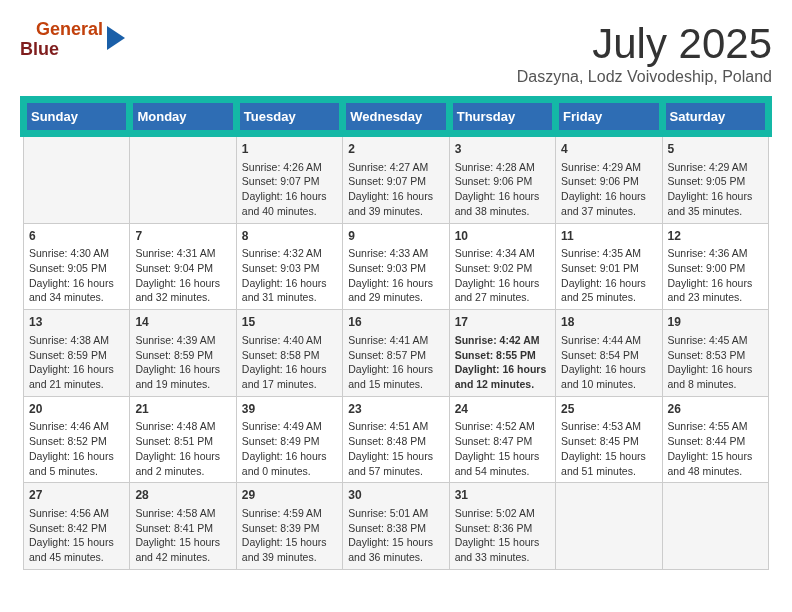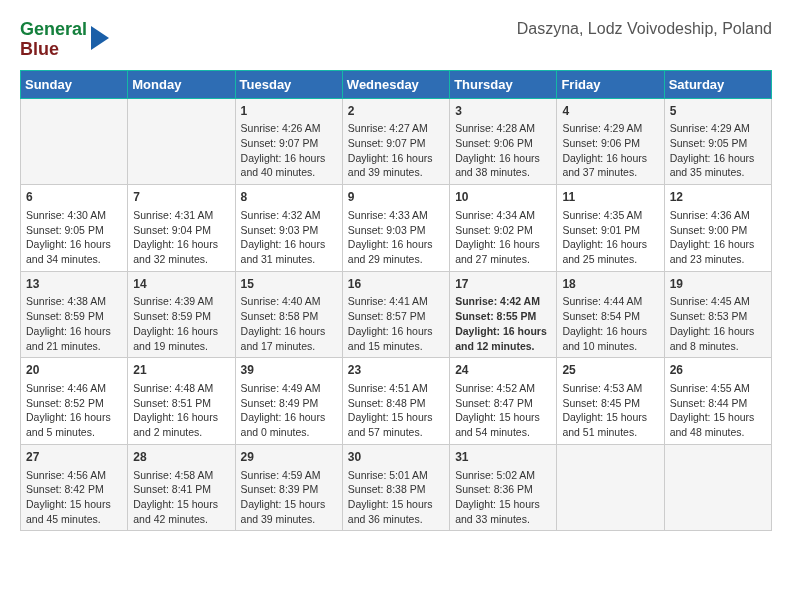--- a/index.html
+++ b/index.html
@@ -18,21 +18,21 @@
     }
     .logo {
       display: flex;
       align-items: center;
     }
     .logo-text {
       font-size: 18px;
       font-weight: bold;
       line-height: 1.1;
     }
-    .logo-text .general { color: #15803d; }
+    .logo-text .general { color: #c2410c; margin-left: 16px; }
     .logo-text .blue { color: #7f1d1d; }
     .logo-arrow {
       width: 0; height: 0;
       border-top: 12px solid transparent;
       border-bottom: 12px solid transparent;
       border-left: 18px solid #1a5fa8;
       margin-left: 4px;
       margin-top: -4px;
     }
     .title-section {
@@ -52,21 +52,21 @@
       border-collapse: collapse;
       font-size: 11px;
     }
     thead tr th {
       background-color: #2e6db4;
       color: #fff;
       padding: 6px 4px;
       text-align: left;
       font-size: 13px;
       font-weight: bold;
-      border: 1px solid #14b8a6;
+      border: 7px solid #14b8a6;
     }
     tbody tr td {
       border: 1px solid #ccc;
       vertical-align: top;
       padding: 4px 5px;
       min-height: 80px;
       width: calc(100% / 7);
       color: #333;
       line-height: 1.4;
     }
@@ -97,20 +97,21 @@
   <div class="logo">
     <div>
       <div class="logo-text">
         <span class="general">General</span><br>
         <span class="blue">Blue</span>
       </div>
     </div>
     <div class="logo-arrow"></div>
   </div>
   <div class="title-section">
+    <div class="month-title">July 2025</div>
     <div class="location">Daszyna, Lodz Voivodeship, Poland</div>
   </div>
 </div>
 
 <table>
   <thead>
     <tr>
     <th>Sunday</th>
         <th>Monday</th>
         <th>Tuesday</th>

